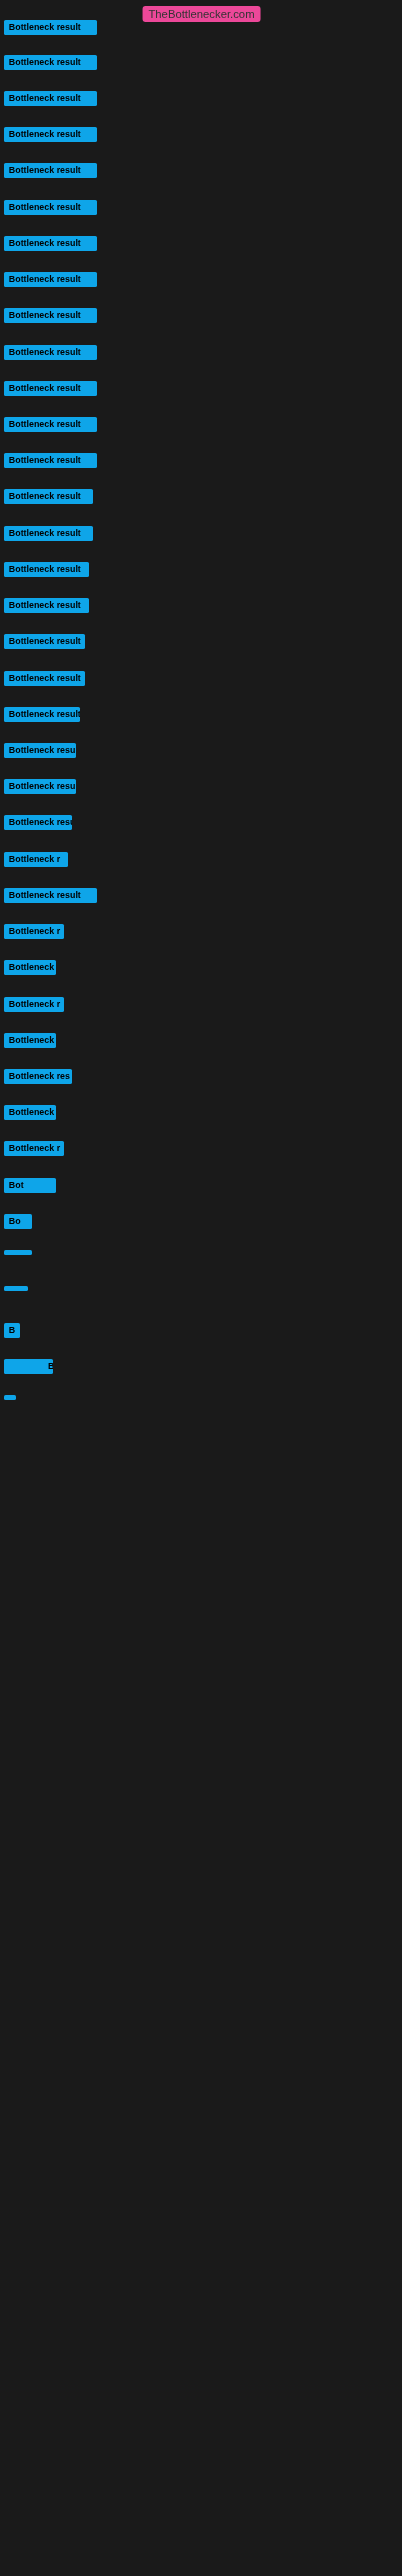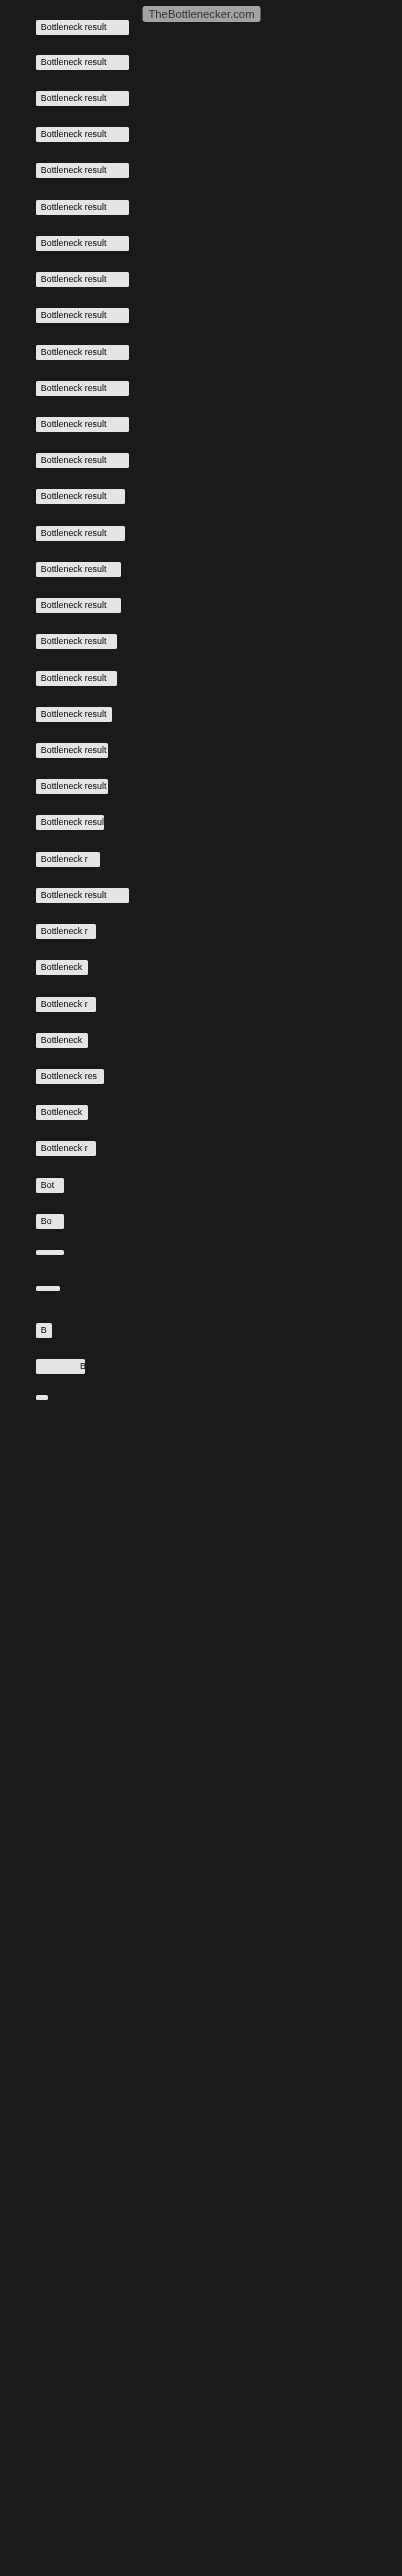--- a/index.html
+++ b/index.html
@@ -15,36 +15,35 @@
       position: relative;
     }
     .site-title {
       position: absolute;
       top: 6.4px;
       left: 50%;
       transform: translateX(-50%);
       color: #333;
       font-size: 11.3px;
       white-space: nowrap;
-      background-color: #a3a3a3;
+      background-color: #ec4899;
       padding: 1.6px 6.4px;
       border-radius: 3px;
     }
     .bottleneck-badge {
       position: absolute;
-      background-color: #e5e5e5;
+      background-color: #0ea5e9;
       color: #000;
       font-size: 8.9px;
-      font-weight: normal;
+      font-weight: bold;
       padding: 2.4px 4.8px;
       border-radius: 1.6px;
       white-space: nowrap;
       overflow: hidden;
       display: inline-block;
-      margin-left: 32px;
     }
   </style>
 </head>
 <body>
 
 <div class="site-title">TheBottlenecker.com</div>
 
 <div class="bottleneck-badge" style="top: 20px; left: 4px; width: 93px;">Bottleneck result</div>
 <div class="bottleneck-badge" style="top: 55px; left: 4px; width: 93px;">Bottleneck result</div>
 <div class="bottleneck-badge" style="top: 91px; left: 4px; width: 93px;">Bottleneck result</div>
@@ -70,20 +69,20 @@
 <div class="bottleneck-badge" style="top: 815px; left: 4px; width: 68px;">Bottleneck result</div>
 <div class="bottleneck-badge" style="top: 852px; left: 4px; width: 64px;">Bottleneck r</div>
 <div class="bottleneck-badge" style="top: 888px; left: 4px; width: 93px;">Bottleneck result</div>
 <div class="bottleneck-badge" style="top: 924px; left: 4px; width: 60px;">Bottleneck r</div>
 <div class="bottleneck-badge" style="top: 960px; left: 4px; width: 52px;">Bottleneck</div>
 <div class="bottleneck-badge" style="top: 997px; left: 4px; width: 60px;">Bottleneck r</div>
 <div class="bottleneck-badge" style="top: 1033px; left: 4px; width: 52px;">Bottleneck</div>
 <div class="bottleneck-badge" style="top: 1069px; left: 4px; width: 68px;">Bottleneck res</div>
 <div class="bottleneck-badge" style="top: 1105px; left: 4px; width: 52px;">Bottleneck</div>
 <div class="bottleneck-badge" style="top: 1141px; left: 4px; width: 60px;">Bottleneck r</div>
-<div class="bottleneck-badge" style="top: 1178px; left: 4px; width: 28px;">Bot</div>
+<div class="bottleneck-badge" style="top: 1178px; left: 4px; width: 52px;">Bot</div>
 <div class="bottleneck-badge" style="top: 1214px; left: 4px; width: 28px;">Bo</div>
 <div class="bottleneck-badge" style="top: 1250px; left: 4px; width: 28px;"></div>
 <div class="bottleneck-badge" style="top: 1286px; left: 4px; width: 24px;"></div>
 <div class="bottleneck-badge" style="top: 1323px; left: 4px; width: 16px;">B</div>
 <div class="bottleneck-badge" style="top: 1359px; left: 4px; width: 40px; padding-left: 44px;">Bottl</div>
 <div class="bottleneck-badge" style="top: 1395px; left: 4px; width: 12px;"></div>
 
 
 </body></html>

